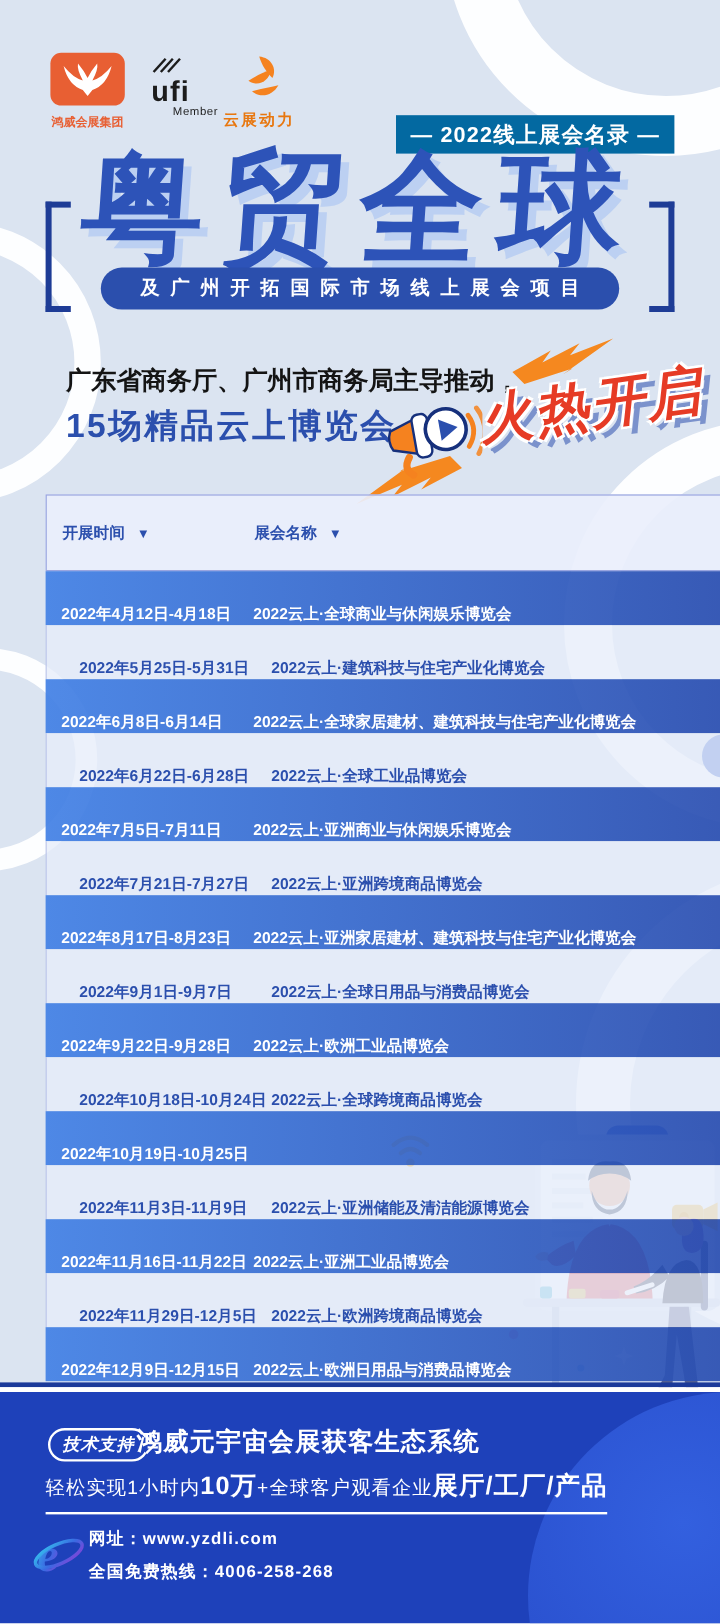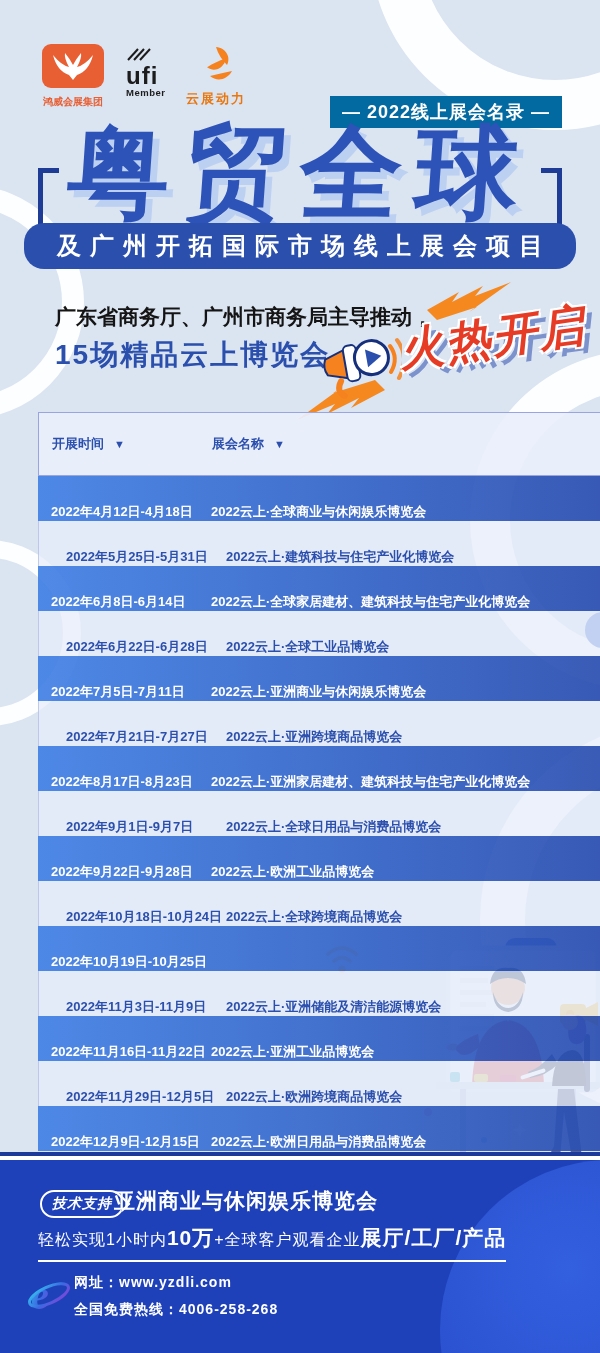--- a/index.html
+++ b/index.html
@@ -15,35 +15,35 @@
   .ring-r2{left:480px;top:720px;width:310px;height:310px;border-width:45px;}
   .dot-blue{position:absolute;left:585px;top:612px;width:36px;height:36px;border-radius:50%;background:#3f6bd3;z-index:0;}
 
   
   .logos{position:absolute;left:38px;top:44px;display:flex;align-items:flex-start;z-index:2;}
   .logo-hw{width:70px;text-align:center;}
   .logo-hw-box{width:62px;height:44px;margin:0 auto;background:#e85f33;border-radius:9px;display:flex;align-items:center;justify-content:center;}
   .logo-hw-name{margin-top:7px;font-size:10px;font-weight:700;color:#e85f33;font-family:"Liberation Serif",serif;white-space:nowrap;}
   .logo-ufi{margin-left:18px;width:44px;text-align:left;padding-top:2px;}
   .logo-ufi-word{font-size:24px;font-weight:900;color:#1c1c1c;line-height:.9;letter-spacing:1px;}
-  .logo-ufi-member{font-size:9.5px;font-weight:700;color:#1c1c1c;letter-spacing:.5px;}
+  .logo-ufi-member{font-size:9.5px;font-weight:400;color:#1c1c1c;letter-spacing:.5px;margin-left:18px;}
   .logo-cloud{margin-left:16px;width:60px;text-align:center;}
   .logo-cloud-name{margin-top:0;font-size:13px;font-weight:700;color:#e8770f;font-family:"Liberation Serif",serif;letter-spacing:2px;white-space:nowrap;}
 
   
   .badge{position:absolute;left:330px;top:96px;background:#0369a1;color:#fff;font-size:18px;font-weight:700;
          padding:4px 12px;letter-spacing:1px;white-space:nowrap;z-index:2;}
   .main-title{position:absolute;left:0;top:120px;width:100%;text-align:center;font-size:102px;line-height:1.04;
          font-weight:900;color:#2d53b8;letter-spacing:14px;transform:skewX(-4deg);
          text-shadow:7px 7px 0 #bcd0f2;z-index:2;white-space:nowrap;}
   .bracket{position:absolute;top:168px;width:16px;height:82px;z-index:2;}
   .bracket.l{left:38px;border-left:5px solid #1e3c96;border-top:5px solid #1e3c96;border-bottom:5px solid #1e3c96;}
   .bracket.r{right:38px;border-right:5px solid #1e3c96;border-top:5px solid #1e3c96;border-bottom:5px solid #1e3c96;}
   .subtitle-pill{position:absolute;left:50%;top:223px;transform:translateX(-50%);background:#2b4fad;color:#fff;
-         font-size:24px;font-weight:700;letter-spacing:9px;padding:7px 24px 7px 33px;border-radius:20px;
+         font-size:16px;font-weight:700;letter-spacing:9px;padding:7px 24px 7px 33px;border-radius:20px;
          white-space:nowrap;z-index:3;}
 
   
   .promo1{position:absolute;left:55px;top:303px;font-size:21px;color:#141414;z-index:2;white-space:nowrap;}
   .promo1 .b{font-weight:900;}
   .promo1 .r{font-weight:600;}
   .promo2{position:absolute;left:55px;top:336px;font-size:28px;font-weight:900;color:#2b4fad;letter-spacing:2px;z-index:2;white-space:nowrap;}
   .megaphone{position:absolute;left:318px;top:322px;z-index:2;}
   .stamp{position:absolute;left:398px;top:308px;font-size:45px;font-weight:900;font-style:italic;color:#e63b25;
          letter-spacing:2px;transform:rotate(-8deg);z-index:2;white-space:nowrap;
@@ -314,21 +314,21 @@
       <div class="col-b">2022云上·欧洲日用品与消费品博览会</div>
     </div>
   </div>
   </div>
 
   <div class="sep1"></div>
   <div class="sep2"></div>
   <div class="footer">
     <div class="f-circle"></div>
     <div class="support-badge">技术支持</div>
-    <div class="support-title">亚洲商业与休闲娱乐博览会</div>
+    <div class="support-title">鸿威元宇宙会展获客生态系统</div>
     <div class="tagline">
       <span class="tg-n">轻松实现1小时内</span><span class="tg-b">10万</span><span class="tg-n">+全球客户观看企业</span><span class="tg-b">展厅/工厂/产品</span>
     </div>
     <svg class="e-icon" width="46" height="46" viewBox="0 0 46 46">
       <defs>
         <linearGradient id="eg" x1="0" y1="0" x2="1" y2="1">
           <stop offset="0" stop-color="#35c3ef"></stop>
             <stop offset=".55" stop-color="#3a6ae2"></stop>
             <stop offset="1" stop-color="#8a3fd6"></stop>
         </linearGradient>

